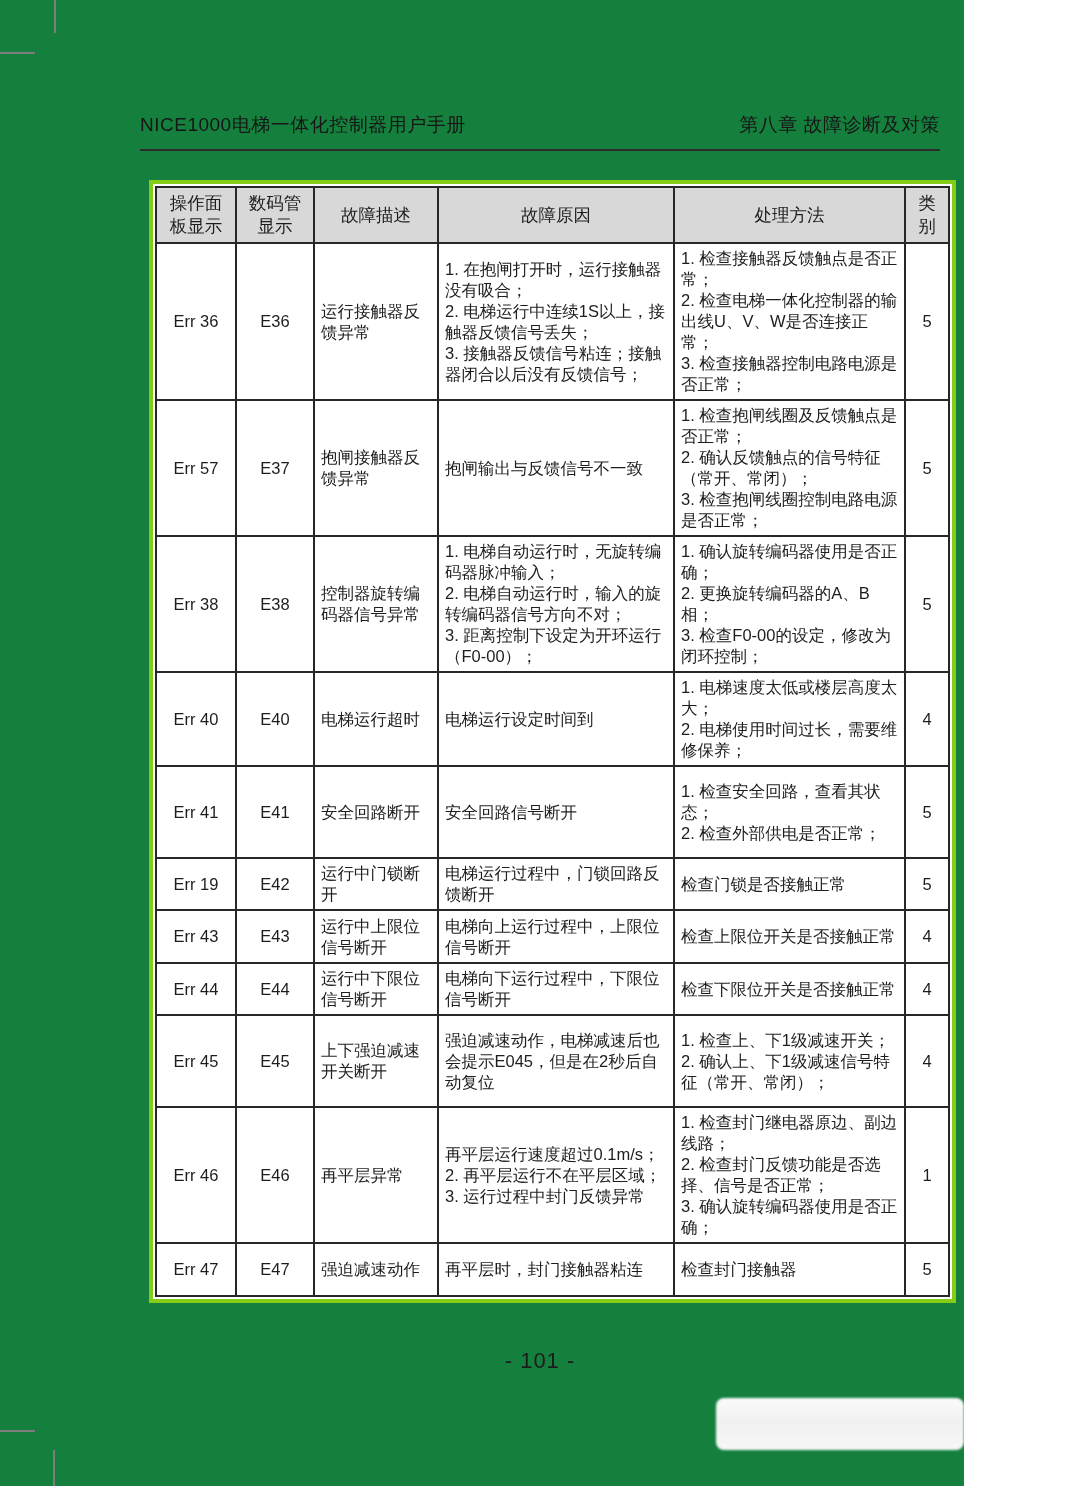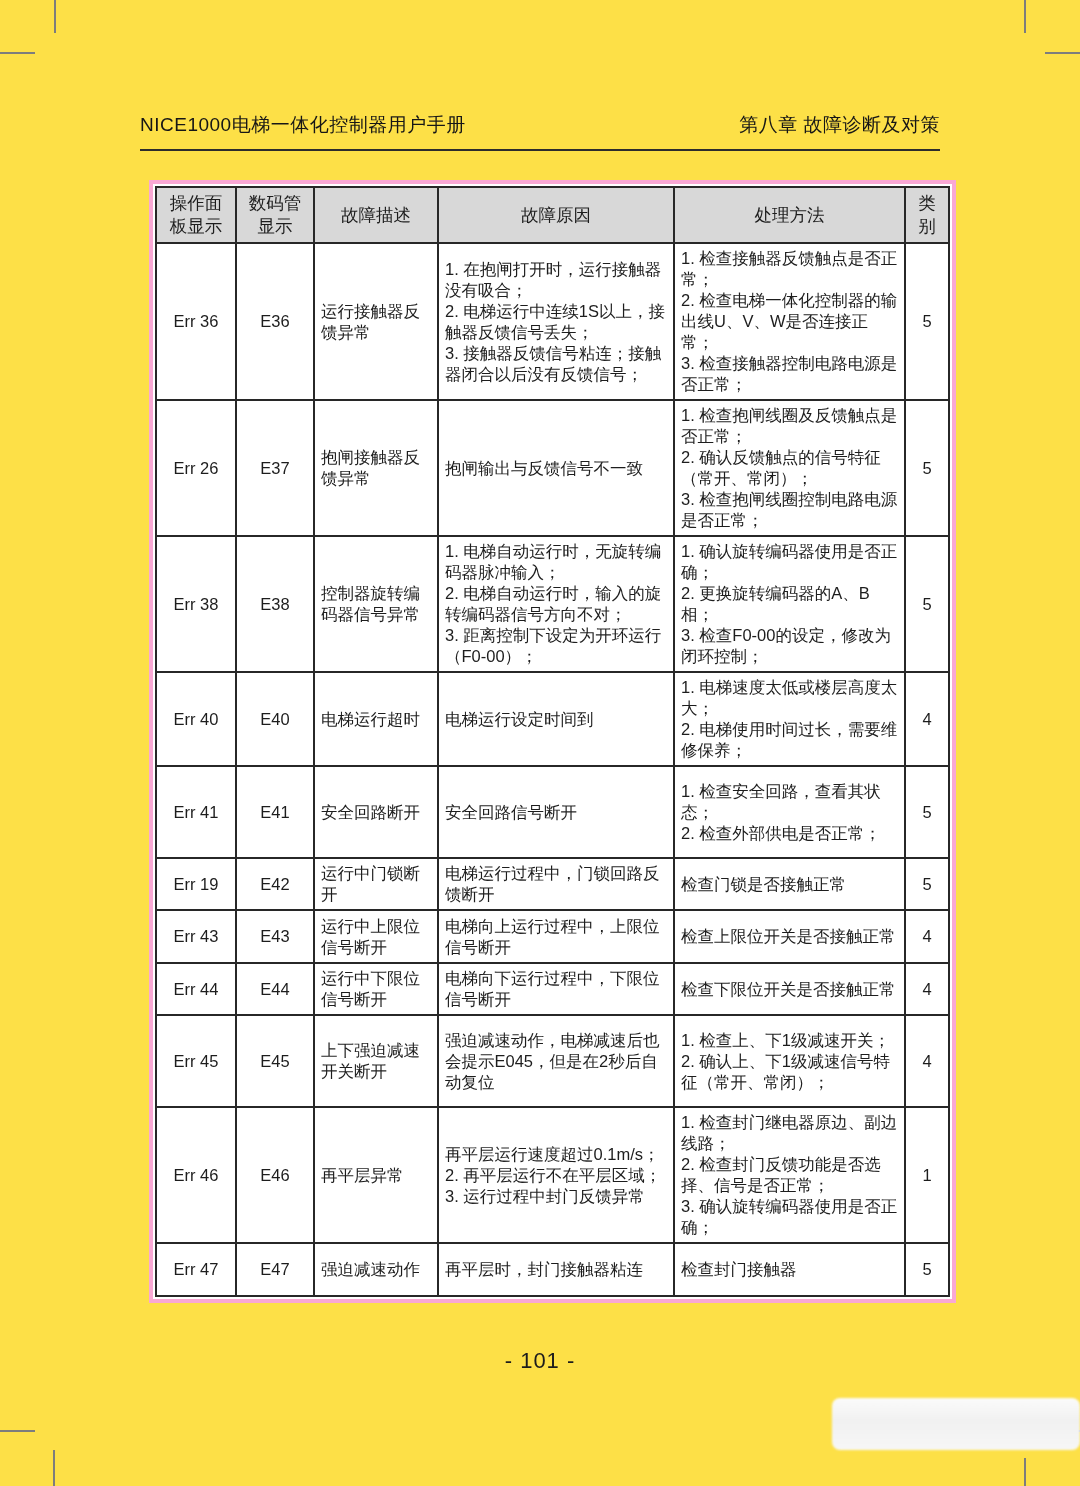--- a/index.html
+++ b/index.html
@@ -1,19 +1,19 @@
 <!DOCTYPE html>
 <html><head>
 <meta charset="utf-8">
 <style>
   html,body{margin:0;padding:0;background:#ffffff;}
   .page{
     position:relative;
-    width:1080px;height:1486px;
-    background:#fde047;
+    width:964px;height:1486px;
+    background:#15803d;
     font-family:"Liberation Sans","DejaVu Sans",sans-serif;
     color:#1b1b1b;
     overflow:hidden;
   }
   
   .crop{position:absolute;background:#7d7d7d;}
   .crop.v{width:2px;}
   .crop.h{height:2px;}
   .crop-tl-v{left:54px;top:0;height:33px;}
   .crop-tl-h{left:0;top:52px;width:35px;}
@@ -26,21 +26,21 @@
 
   .doc-header{
     position:absolute;left:140px;top:112px;width:800px;
     display:flex;justify-content:space-between;align-items:flex-end;
     font-size:19px;letter-spacing:.5px;color:#161616;
   }
   .doc-rule{position:absolute;left:140px;top:149px;width:800px;height:2px;background:#2c2c2c;}
 
   .table-frame{
     position:absolute;left:149px;top:180px;
-    border:4px solid #f9a8d4;padding:2px;background:#ffffff;
+    border:4px solid #84cc16;padding:2px;background:#ffffff;
   }
   table.fault{
     border-collapse:collapse;table-layout:fixed;
     width:787px;
     font-size:16.5px;line-height:21px;color:#1d1d1d;
   }
   table.fault th,table.fault td{
     border:2px solid #272727;
     vertical-align:middle;
     padding:4px 6px;
@@ -122,21 +122,21 @@
               <div>3. 接触器反馈信号粘连；接触器闭合以后没有反馈信号；</div>
             </td>
             <td class="c-sol">
               <div>1. 检查接触器反馈触点是否正常；</div>
               <div>2. 检查电梯一体化控制器的输出线U、V、W是否连接正常；</div>
               <div>3. 检查接触器控制电路电源是否正常；</div>
             </td>
             <td class="c-cat">5</td>
           </tr>
           <tr style="height: 135px;">
-            <td class="c-panel">Err 26</td>
+            <td class="c-panel">Err 57</td>
             <td class="c-code">E37</td>
             <td class="c-desc">抱闸接触器反馈异常</td>
             <td class="c-cause">抱闸输出与反馈信号不一致</td>
             <td class="c-sol">
               <div>1. 检查抱闸线圈及反馈触点是否正常；</div>
               <div>2. 确认反馈触点的信号特征（常开、常闭）；</div>
               <div>3. 检查抱闸线圈控制电路电源是否正常；</div>
             </td>
             <td class="c-cat">5</td>
           </tr>

